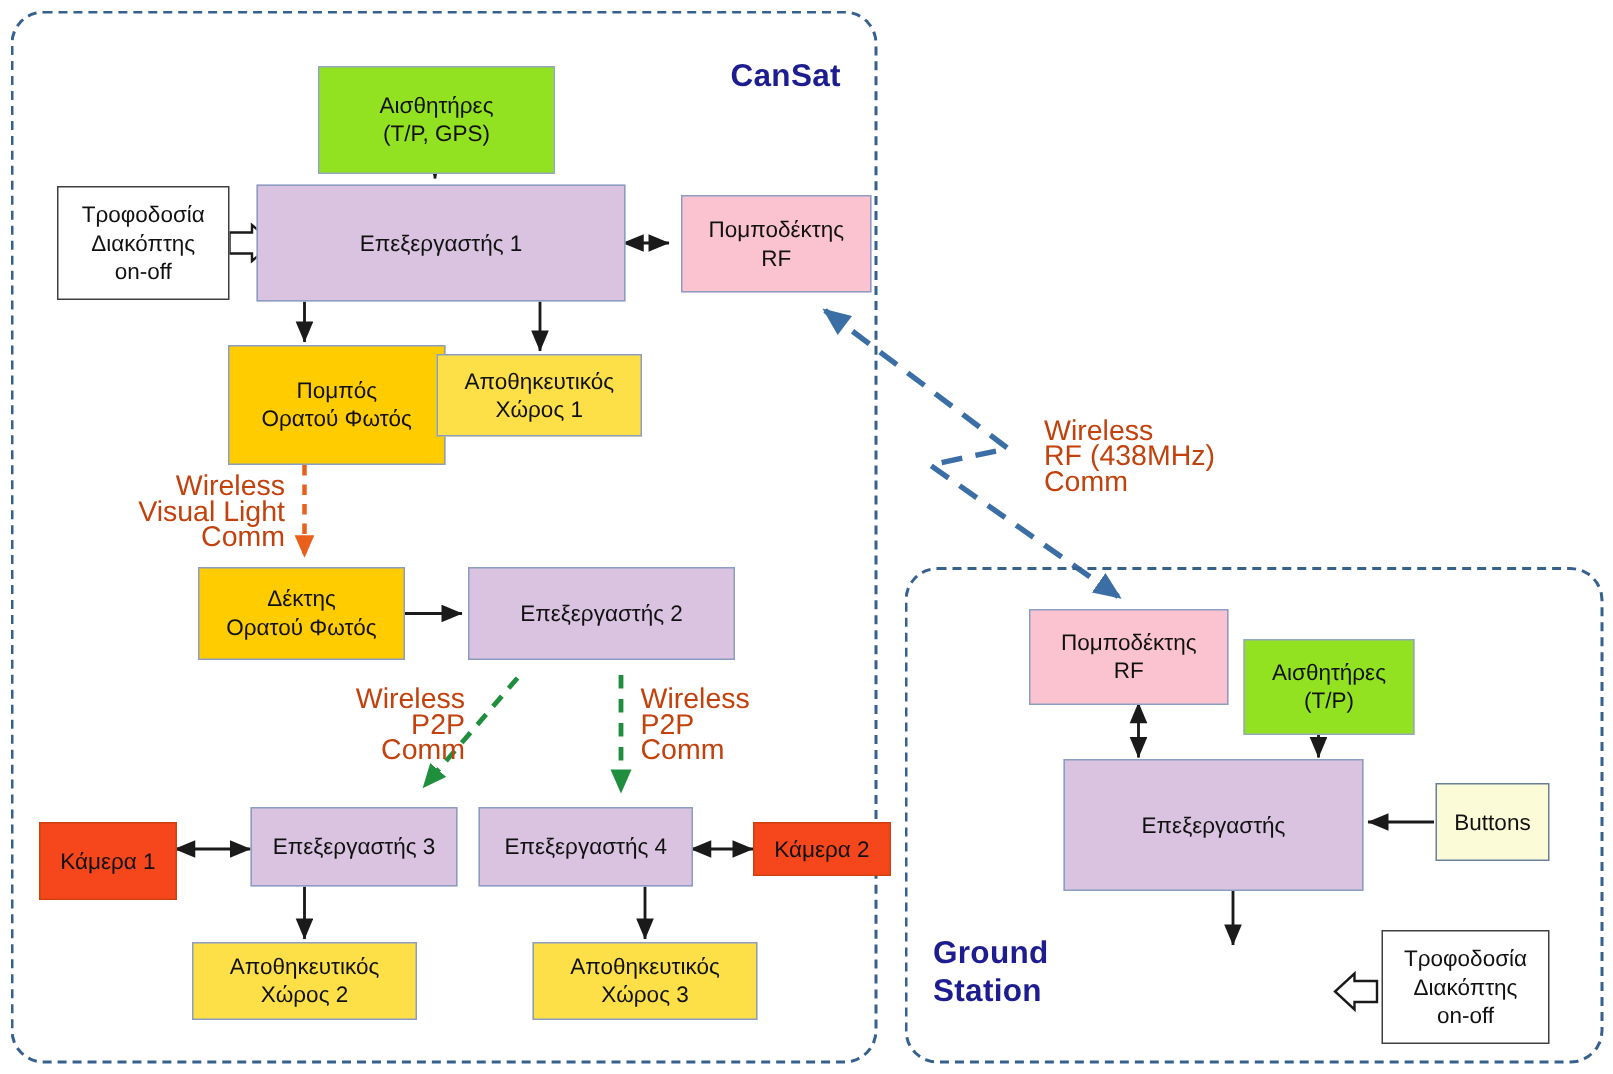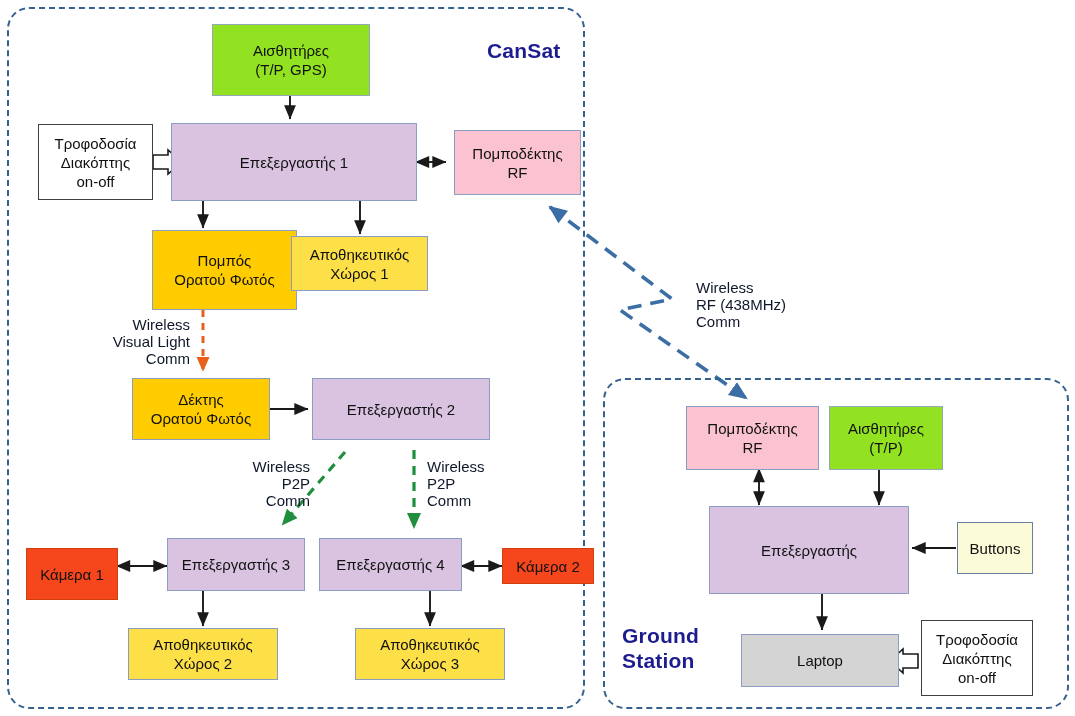--- a/index.html
+++ b/index.html
@@ -6,35 +6,35 @@
   body{font-family:"Liberation Sans","DejaVu Sans",sans-serif;}
   #canvas{position:relative;width:1075px;height:716px;background:#fff;overflow:hidden;}
 
   
   .group{position:absolute;border:2px dashed #36618e;border-radius:22px;box-sizing:border-box;background:transparent;}
   .group-label{position:absolute;color:#1d1d8f;font-weight:bold;font-size:21px;line-height:25px;letter-spacing:.2px;}
 
   
   .node{position:absolute;box-sizing:border-box;display:flex;align-items:center;justify-content:center;text-align:center;
         font-size:15px;line-height:19px;color:#111;padding:2px 4px;}
-  .n-green  {background:#92e221;border:1px solid #94a8bd;}
+  .n-green  {background:#92e221;border:1px solid #94a8bd;margin-top:20px;}
   .n-purple {background:#d9c3e0;border:1px solid #8b9dc3;}
   .n-pink   {background:#fbc3d0;border:1px solid #8b9dc3;}
   .n-yellow {background:#ffcc00;border:1px solid #8b9dc3;}
   .n-blue   {background:#fde047;border:1px solid #8b9dc3;}
   .n-orange {background:#f5461c;border:1px solid #d0400f;}
   .n-white  {background:#ffffff;border:1px solid #3f3f3f;}
   .n-grey   {background:#d4d4d4;border:1px solid #8b9dc3;}
   .n-ivory  {background:#fbfbd8;border:1px solid #6a7f9c;}
 
   
   #wires{position:absolute;left:0;top:0;width:1075px;height:716px;pointer-events:none;}
 
   
-  .lbl{position:absolute;font-size:15px;line-height:17px;color:#0f172a;white-space:pre;}
+  .lbl{position:absolute;font-size:19px;line-height:17px;color:#c2410c;white-space:pre;}
   .lbl.r{text-align:right;}
   .lbl.l{text-align:left;}
 </style>
 </head>
 <body>
 
 <div id="canvas">
 
   <svg id="wires" viewBox="0 0 1075 716">
     <defs>
@@ -143,18 +143,17 @@
   <div class="group" style="left:603px;top:378px;width:466px;height:331px;"></div>
   <div class="group-label" style="left:622px;top:623px;white-space:pre-line;">Ground
 Station</div>
 
   <div class="node n-pink" style="left:686px;top:406px;width:133px;height:64px;white-space:pre-line;">Πομποδέκτης
 RF</div>
   <div class="node n-green" style="left:829px;top:406px;width:114px;height:64px;white-space:pre-line;">Αισθητήρες
 (T/P)</div>
   <div class="node n-purple" style="left:709px;top:506px;width:200px;height:88px;">Επεξεργαστής</div>
   <div class="node n-ivory" style="left:957px;top:522px;width:76px;height:52px;">Buttons</div>
-  <div class="node n-grey" style="left:741px;top:634px;width:158px;height:53px;">Laptop</div>
   <div class="node n-white" style="left:921px;top:620px;width:112px;height:76px;white-space:pre-line;">Τροφοδοσία
 Διακόπτης
 on-off</div>
 
 </div>
 
 </body></html>

